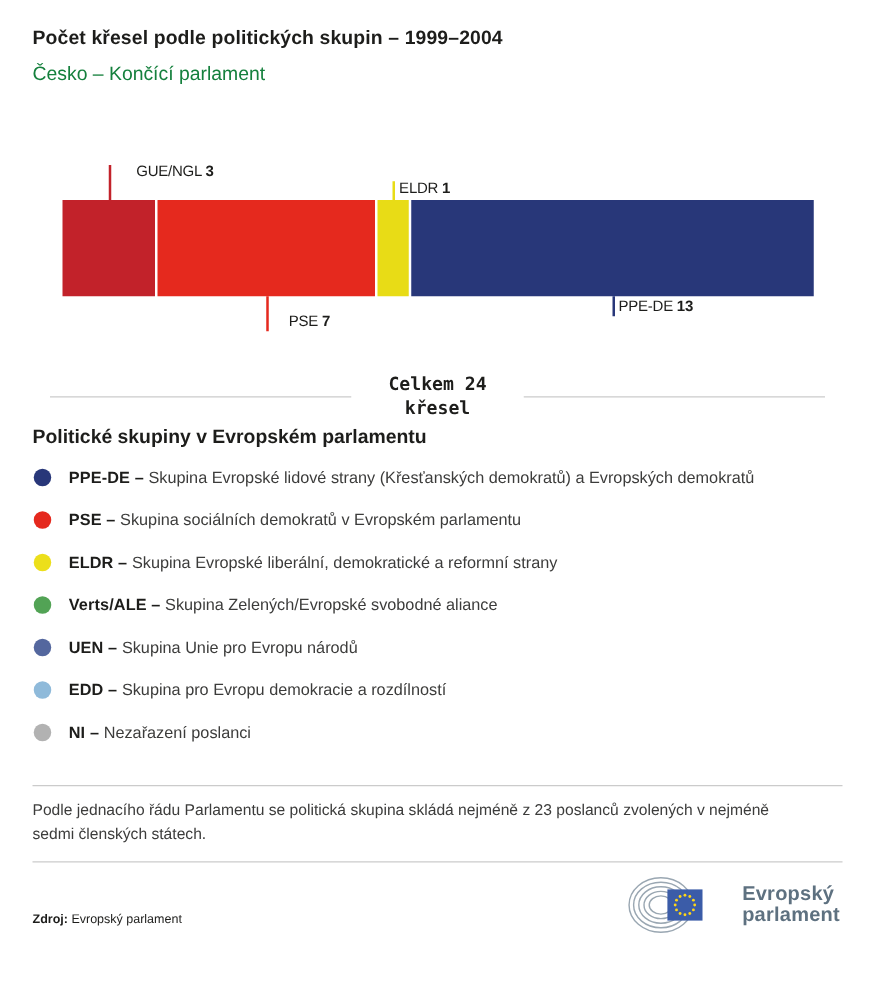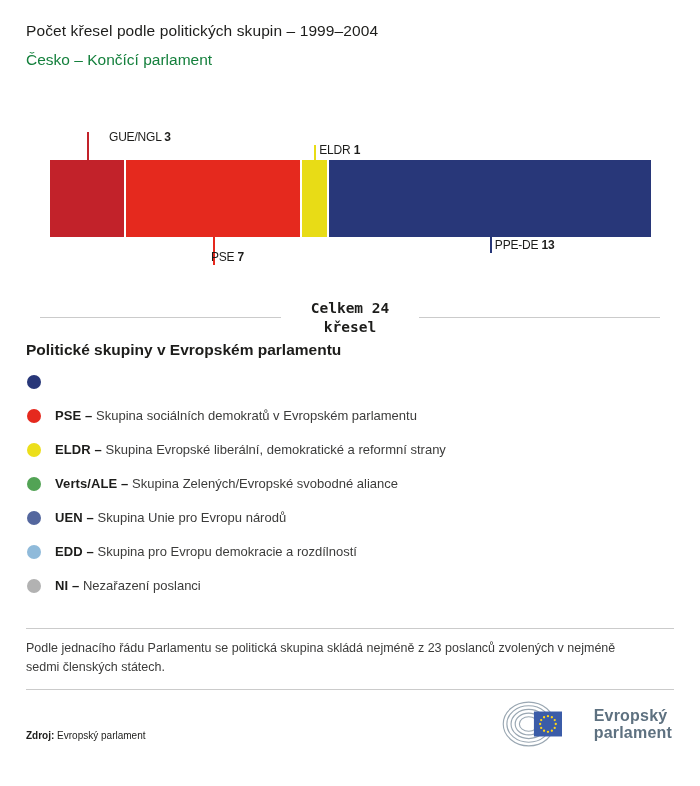--- a/index.html
+++ b/index.html
@@ -1,21 +1,21 @@
 <!DOCTYPE html>
 <html lang="cs"><head>
 <meta charset="utf-8">
 <style>
   html,body{margin:0;padding:0;background:#fff;}
   body{width:700px;height:786px;overflow:hidden;
        font-family:"Liberation Sans","DejaVu Sans",sans-serif;color:#1d1d1b;}
   .page{padding:18px 26px 0;box-sizing:border-box;width:700px;height:786px;position:relative;}
 
   
-  .title{font-size:15.5px;font-weight:normal;margin:4px 0 0;letter-spacing:.1px;}
+  .title{font-size:15.5px;font-weight:bold;margin:4px 0 0;letter-spacing:.1px;}
   .subtitle{font-size:15.5px;font-weight:normal;color:#15803d;margin:11px 0 0;}
 
   
   .chart-wrap{position:relative;height:150px;margin-top:58px;}
   .bar{position:absolute;left:24px;top:33px;width:601px;height:77px;}
   .seg{position:absolute;top:0;height:77px;}
   .lead{position:absolute;width:2px;}
   .callout{position:absolute;font-size:12px;white-space:nowrap;color:#1d1d1b;letter-spacing:-.2px;}
   .callout b{font-weight:bold;}
 
@@ -57,40 +57,41 @@
   <div class="chart-wrap">
     <div class="bar">
         <div class="seg" style="left: 0px; width: 74.375px; background: rgb(194, 34, 42);"></div>
         <div class="seg" style="left: 76.375px; width: 173.542px; background: rgb(229, 41, 30);"></div>
         <div class="seg" style="left: 251.917px; width: 24.7917px; background: rgb(232, 220, 22);"></div>
         <div class="seg" style="left: 278.708px; width: 322.292px; background: rgb(40, 55, 121);"></div>
       </div>
   <div class="lead" style="left: 61.1875px; background: rgb(194, 34, 42); top: 5px; height: 28px;"></div>
       <div class="callout" style="left: 83px; top: 3px;"><span>GUE/NGL </span><b>3</b></div>
       <div class="lead" style="left: 187.146px; background: rgb(229, 41, 30); top: 110px; height: 28px;"></div>
-      <div class="callout" style="left: 185px; top: 123px;"><span>PSE </span><b>7</b></div>
+      <div class="callout" style="left: 205px; top: 123px;"><span>PSE </span><b>7</b></div>
       <div class="lead" style="left: 288.312px; background: rgb(232, 220, 22); top: 18px; height: 15px;"></div>
       <div class="callout" style="left: 293.312px; top: 16px; text-align: right;"><span>ELDR </span><b>1</b></div>
       <div class="lead" style="left: 463.854px; background: rgb(40, 55, 121); top: 110px; height: 16px;"></div>
       <div class="callout" style="left: 468.854px; top: 111px;"><span>PPE-DE </span><b>13</b></div>
     </div>
 
   <div class="total-row">
     <div class="rule"></div>
     <div class="total-label">
       <div>Celkem 24</div>
       <div>křesel</div>
     </div>
     <div class="rule"></div>
   </div>
 
   <h2 class="legend-heading">Politické skupiny v Evropském parlamentu</h2>
   <ul class="legend">
       <li>
         <span class="dot" style="background: rgb(40, 55, 121);"></span>
+        <span class="ltext"><b>PPE-DE – </b><span>Skupina Evropské lidové strany (Křesťanských demokratů) a Evropských demokratů</span></span>
       </li>
       <li>
         <span class="dot" style="background: rgb(229, 41, 30);"></span>
         <span class="ltext"><b>PSE – </b><span>Skupina sociálních demokratů v Evropském parlamentu</span></span>
       </li>
       <li>
         <span class="dot" style="background: rgb(236, 223, 27);"></span>
         <span class="ltext"><b>ELDR – </b><span>Skupina Evropské liberální, demokratické a reformní strany</span></span>
       </li>
       <li>

